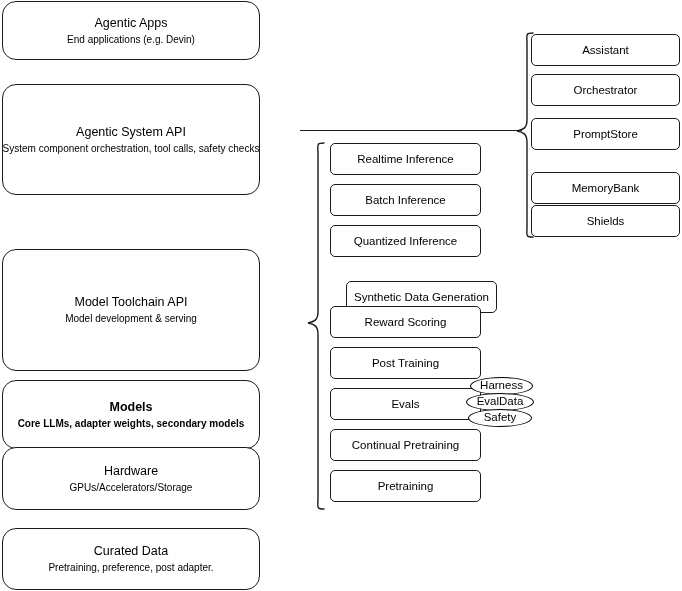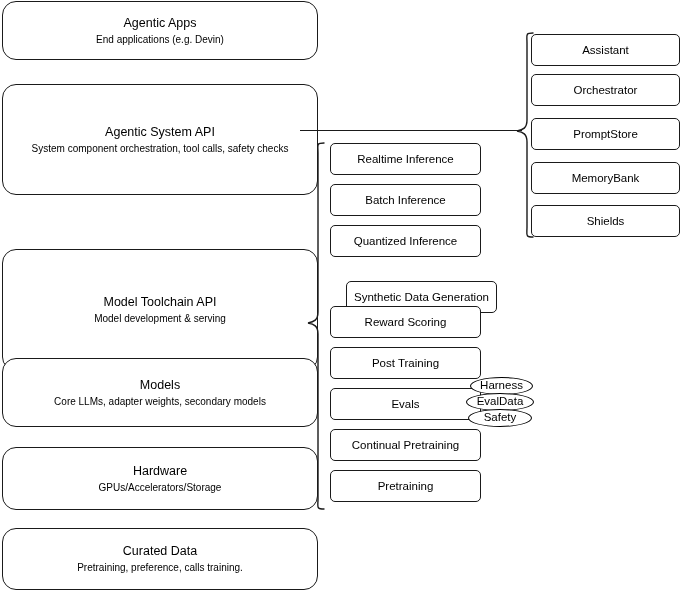--- a/index.html
+++ b/index.html
@@ -43,21 +43,21 @@
     font-size: 10px;
     line-height: 12px;
     color: #000;
     margin-top: 3px;
     white-space: nowrap;
   }
 
   
   .layer-box {
     left: 2px;
-    width: 316px;
+    width: 258px;
     border-radius: 14px;
   }
 
   
   .pill-box {
     border-radius: 5px;
     height: 32px;
   }
   .mid-box { left: 330px; width: 151px; }
   .right-box { left: 531px; width: 149px; }
@@ -102,33 +102,33 @@
   <div class="box layer-box" style="top:84px;height:111px;">
     <div class="title">Agentic System API</div>
     <div class="subtitle">System component orchestration, tool calls, safety checks</div>
   </div>
 
   <div class="box layer-box" style="top:225px;height:122px;margin-top:24px;">
     <div class="title">Model Toolchain API</div>
     <div class="subtitle">Model development &amp; serving</div>
   </div>
 
-  <div class="box layer-box" style="top:358px;height:69px;">
+  <div class="box layer-box" style="top:380px;height:69px;font-weight:bold;">
     <div class="title">Models</div>
     <div class="subtitle">Core LLMs, adapter weights, secondary models</div>
   </div>
 
   <div class="box layer-box" style="top:447px;height:63px;">
     <div class="title">Hardware</div>
     <div class="subtitle">GPUs/Accelerators/Storage</div>
   </div>
 
   <div class="box layer-box" style="top:528px;height:62px;">
     <div class="title">Curated Data</div>
-    <div class="subtitle">Pretraining, preference, calls training.</div>
+    <div class="subtitle">Pretraining, preference, post adapter.</div>
   </div>
 
   <div class="connector" style="left:300px;top:130px;width:222px;"></div>
 
   <div class="brace" style="left:306px;top:142px;">
     <svg width="20" height="368" viewBox="0 0 20 368" fill="none" xmlns="http://www.w3.org/2000/svg">
       <path d="M18 1 C10 1 12 3 12 11 L12 170 C12 178 8 180 2 181 C8 182 12 184 12 192 L12 357 C12 365 10 367 18 367" stroke="#1a1a1a" stroke-width="1.4" fill="none" stroke-linecap="round"></path>
     </svg>
   </div>
 
@@ -178,20 +178,20 @@
 
   <div class="box pill-box right-box" style="top:34px;">
     <div class="title">Assistant</div>
   </div>
   <div class="box pill-box right-box" style="top:74px;">
     <div class="title">Orchestrator</div>
   </div>
   <div class="box pill-box right-box" style="top:118px;">
     <div class="title">PromptStore</div>
   </div>
-  <div class="box pill-box right-box" style="top:162px;">
+  <div class="box pill-box right-box" style="top:172px;">
     <div class="title">MemoryBank</div>
   </div>
   <div class="box pill-box right-box" style="top:205px;">
     <div class="title">Shields</div>
   </div>
 
 </div>
 
 </body></html>

